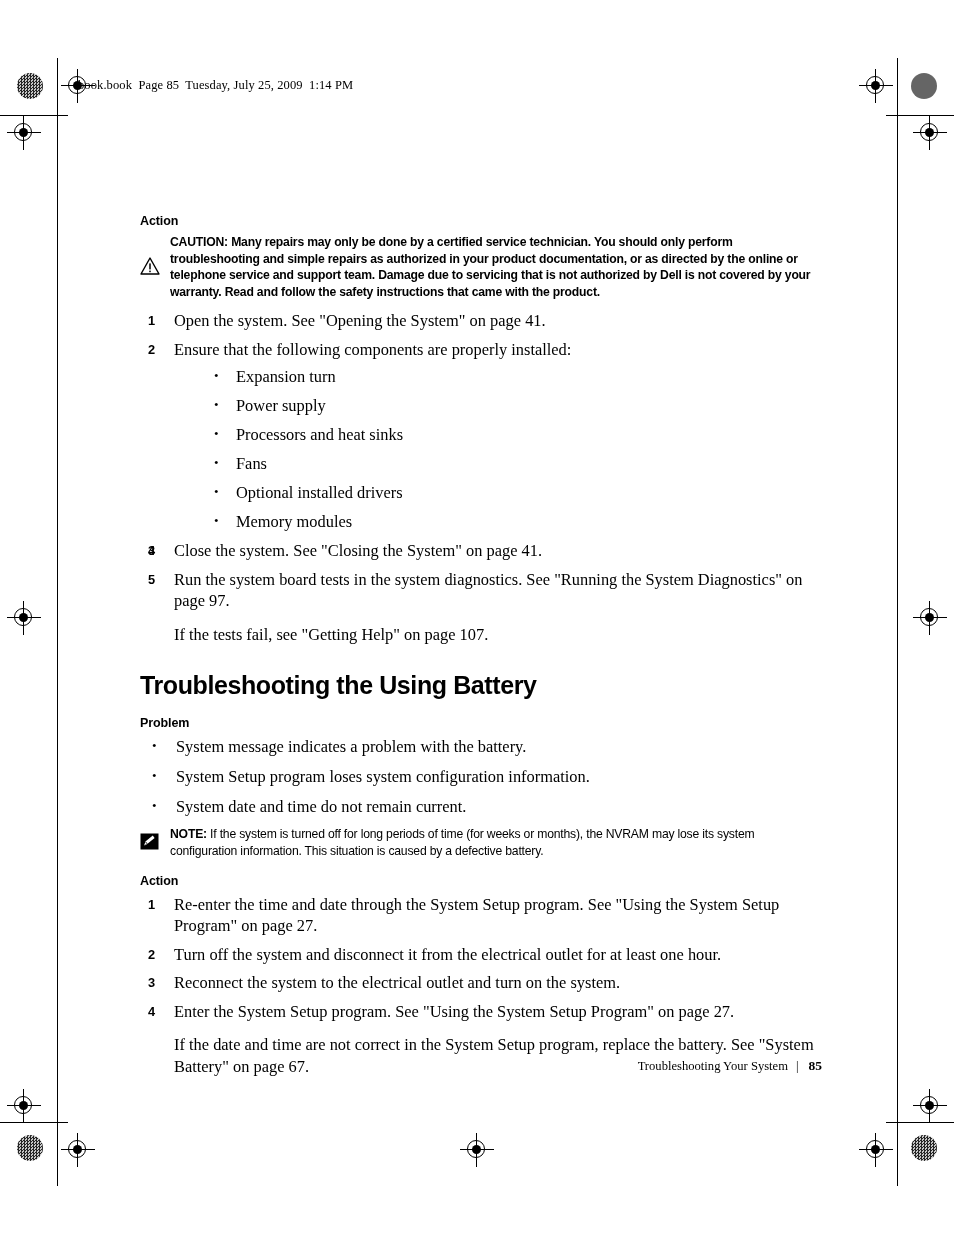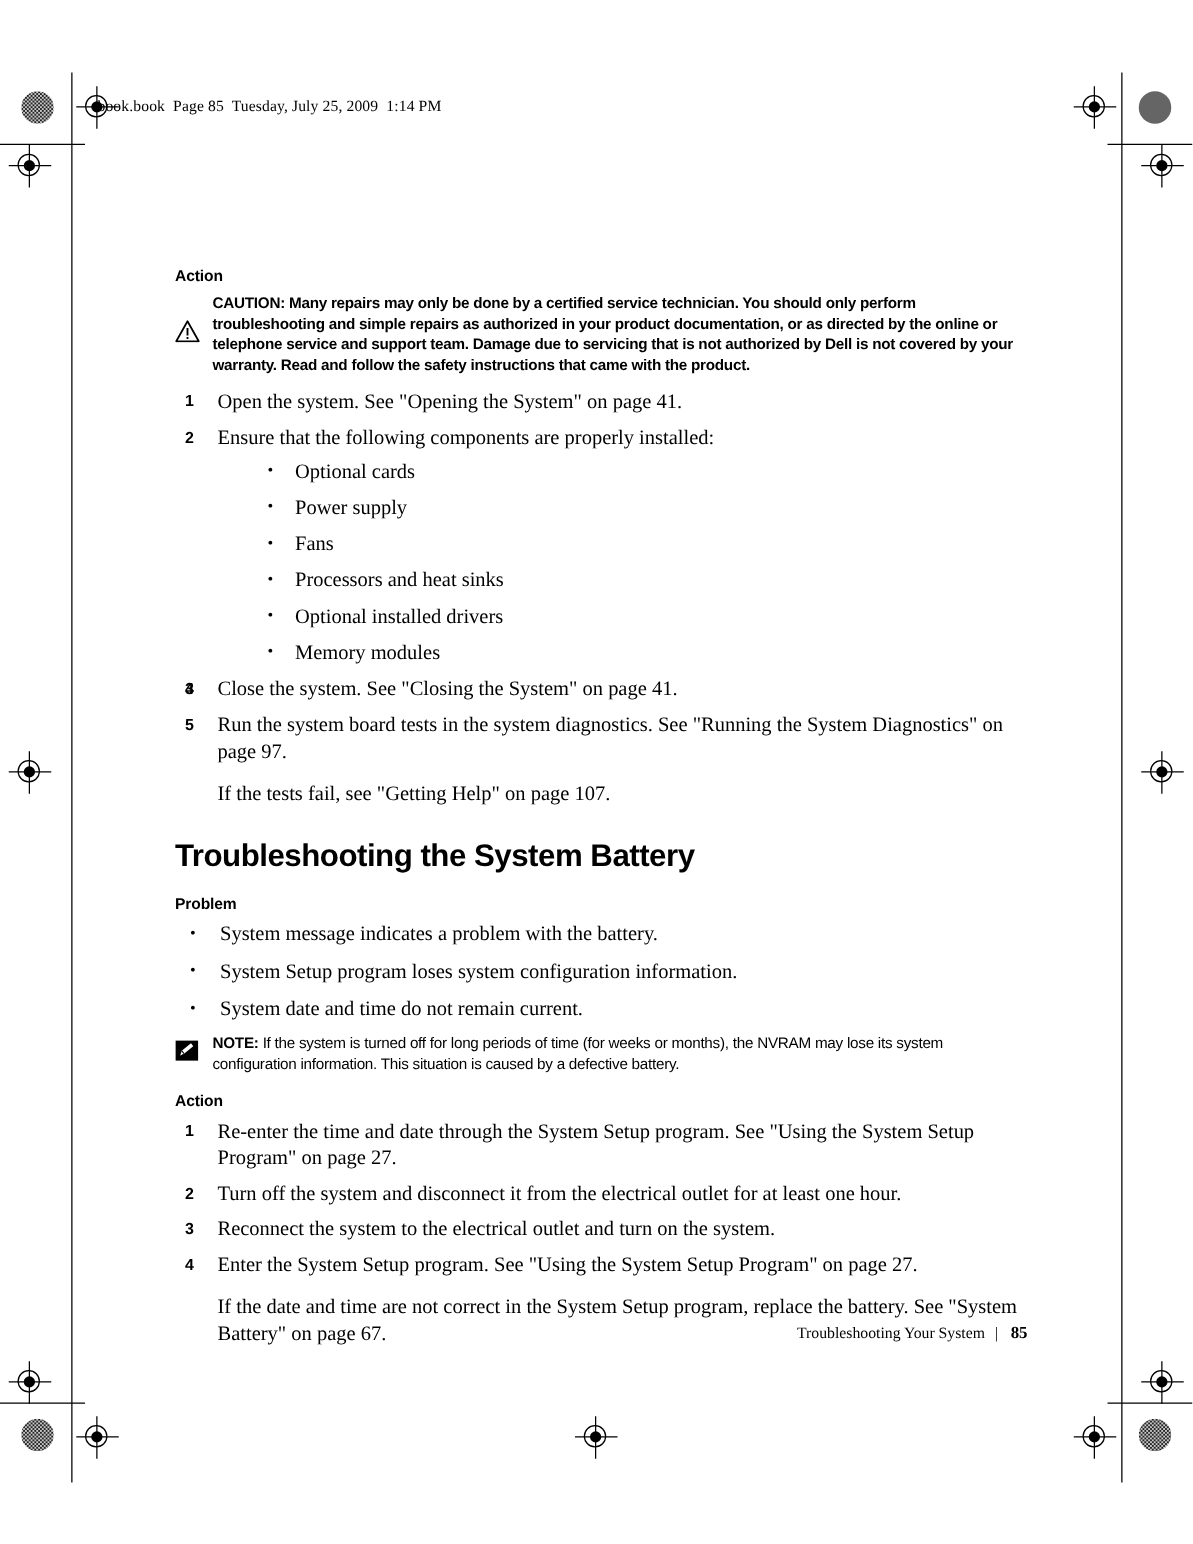--- a/index.html
+++ b/index.html
@@ -321,43 +321,43 @@
 
     <ol class="steps">
       <li>
         <span class="num">1</span>
         <span>Open the system. See "Opening the System" on page 41.</span>
       </li>
       <li>
         <span class="num">2</span>
         <span>Ensure that the following components are properly installed:</span>
         <ul class="bul">
-          <li>Optional cards</li>
+          <li>Expansion turn</li>
           <li>Power supply</li>
+          <li>Processors and heat sinks</li>
           <li>Fans</li>
-          <li>Processors and heat sinks</li>
           <li>Optional installed drivers</li>
           <li>Memory modules</li>
         </ul>
       </li>
       <li>
         <span class="num">3</span>
       </li>
       <li>
         <span class="num">4</span>
         <span>Close the system. See "Closing the System" on page 41.</span>
       </li>
       <li>
         <span class="num">5</span>
         <span>Run the system board tests in the system diagnostics. See "Running the System Diagnostics" on page 97.</span>
         <div class="substep">If the tests fail, see "Getting Help" on page 107.</div>
       </li>
     </ol>
 
-    <h1 class="sect">Troubleshooting the System Battery</h1>
+    <h1 class="sect">Troubleshooting the Using Battery</h1>
 
     <div class="label-italic">Problem</div>
 
     <ul class="bul tight">
       <li>System message indicates a problem with the battery.</li>
       <li>System Setup program loses system configuration information.</li>
       <li>System date and time do not remain current.</li>
     </ul>
 
     <div class="admon note">

